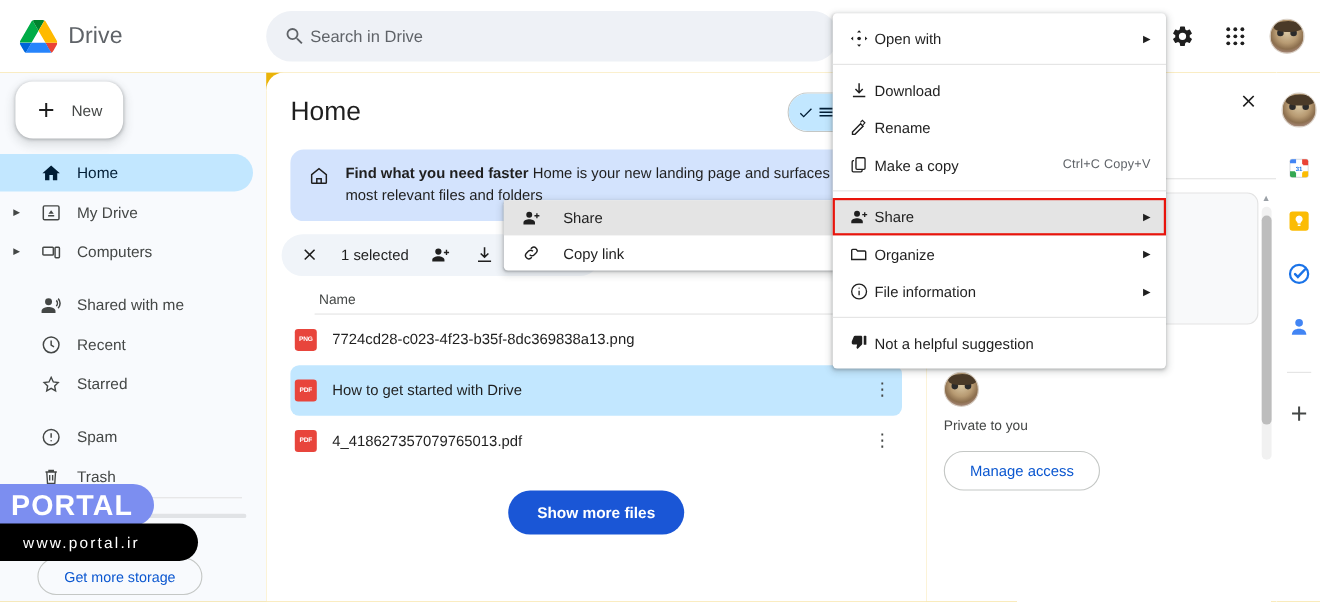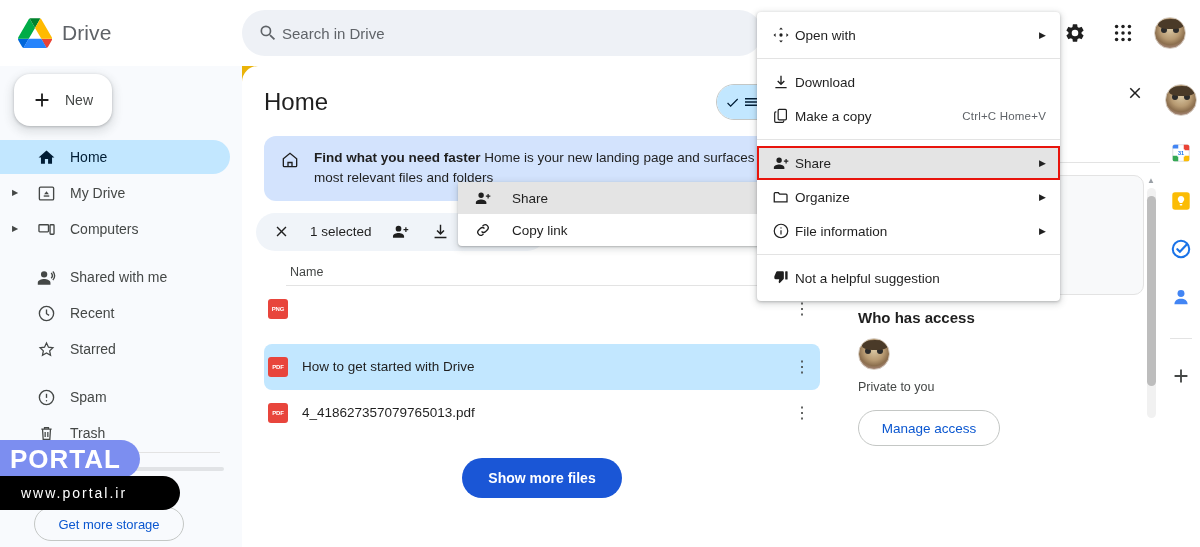--- a/index.html
+++ b/index.html
@@ -99,21 +99,21 @@
   }
   .selbar .count { font-size:13.5px; color:#1f1f1f; }
   .selbar .sb-ic { width:22px; height:22px; display:flex; align-items:center; justify-content:center; cursor:pointer; }
 
   .col-head { padding:14px 22px 6px 26px; font-size:12.5px; color:#444746; border-bottom:1px solid #e3e3e3; margin:0 22px 0 22px; padding-left:4px;}
   .rowlist { margin:0 22px; }
   .frow {
     display:flex; align-items:center; height:46px; padding:0 10px 0 4px; gap:14px; cursor:pointer;
     border-radius:8px;
   }
-  .frow.selected { background:#c2e7ff;margin-top:12px; }
+  .frow.selected { background:#c2e7ff; }
   .ftype { width:20px; height:20px; border-radius:3px; display:flex; align-items:center; justify-content:center; flex:none;
            font-size:6px; font-weight:700; color:#fff; background:#e8453c; letter-spacing:-.2px;}
   .fname { font-size:13.5px; color:#1f1f1f; }
   .fmore { margin-left:auto; color:#444746; font-size:16px; letter-spacing:0; line-height:1; }
 
   .showmore-wrap { display:flex; justify-content:center; margin-top:22px; }
   .showmore {
     background:#1a56d6; color:#ffffff; border-radius:20px; height:40px; padding:0 26px;
     display:flex; align-items:center; font-size:14px; font-weight:700; cursor:pointer;
   }
@@ -415,20 +415,21 @@
             <path d="M12 3.5v11M7.6 10.6L12 15l4.4-4.4M4.5 19.5h15"></path>
           </svg>
         </span>
     </div>
 
     <div class="rowlist">
       <div class="col-head">Name</div>
 
       <div class="frow">
         <span class="ftype">PNG</span>
+        <span class="fname">7724cd28-c023-4f23-b35f-8dc369838a13.png</span>
         <span class="fmore">⋮</span>
       </div>
 
       <div class="frow selected">
         <span class="ftype">PDF</span>
         <span class="fname">How to get started with Drive</span>
         <span class="fmore">⋮</span>
       </div>
 
       <div class="frow">
@@ -544,30 +545,39 @@
 
     <div class="cm-item">
       <span class="cm-ic">
         <svg width="18" height="18" viewBox="0 0 24 24" fill="none" stroke="#1f1f1f" stroke-width="1.8">
           <path d="M12 3.5v11M7.6 10.6L12 15l4.4-4.4M4.5 19.5h15"></path>
           </svg>
         </span>
       <span>Download</span>
     </div>
 
+    <div class="cm-item">
+      <span class="cm-ic">
+        <svg width="18" height="18" viewBox="0 0 24 24" fill="none" stroke="#1f1f1f" stroke-width="1.7">
+          <path d="M4 17.2l9.8-9.8 3 3L7 20.2H4z"></path>
+            <path d="M13.6 5.6l2.4-2.4 3 3-2.4 2.4" stroke-width="1.4"></path>
+          </svg>
+        </span>
+      <span>Rename</span>
+    </div>
 
     <div class="cm-item">
       <span class="cm-ic">
         <svg width="18" height="18" viewBox="0 0 24 24" fill="none" stroke="#1f1f1f" stroke-width="1.6">
           <rect x="8.2" y="3.2" width="11" height="14" rx="1.4"></rect>
             <path d="M5.8 6.6H5a1.4 1.4 0 00-1.4 1.4v11A1.4 1.4 0 005 20.4h9.2a1.4 1.4 0 001.4-1.4v-.9"></path>
           </svg>
         </span>
       <span>Make a copy</span>
-      <span class="shortcut">Ctrl+C Home+V</span>
+      <span class="shortcut">Ctrl+C Copy+V</span>
     </div>
 
     <div class="cm-sep"></div>
 
     <div class="cm-item highlight outlined">
       <span class="cm-ic">
         <svg width="18" height="18" viewBox="0 0 24 24" fill="#1f1f1f">
           <path d="M9.5 12a3.6 3.6 0 100-7.2 3.6 3.6 0 000 7.2zm0 1.9c-2.9 0-7 1.45-7 3.9V20h14v-2.2c0-2.45-4.1-3.9-7-3.9z"></path>
           <path d="M18 6.5v2.2h-2.2v1.6H18v2.2h1.6V10.3h2.2V8.7h-2.2V6.5z"></path>
           </svg>

